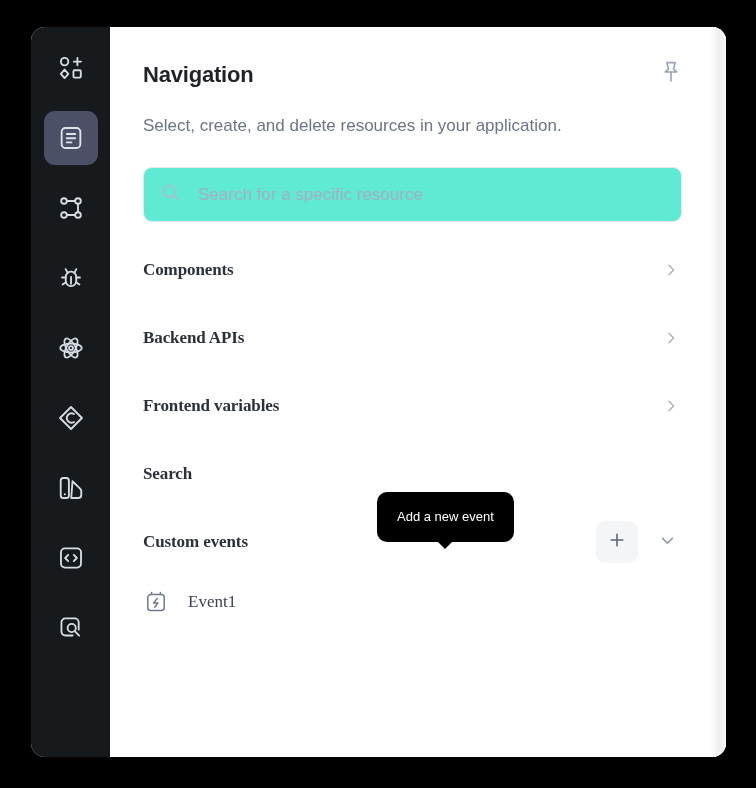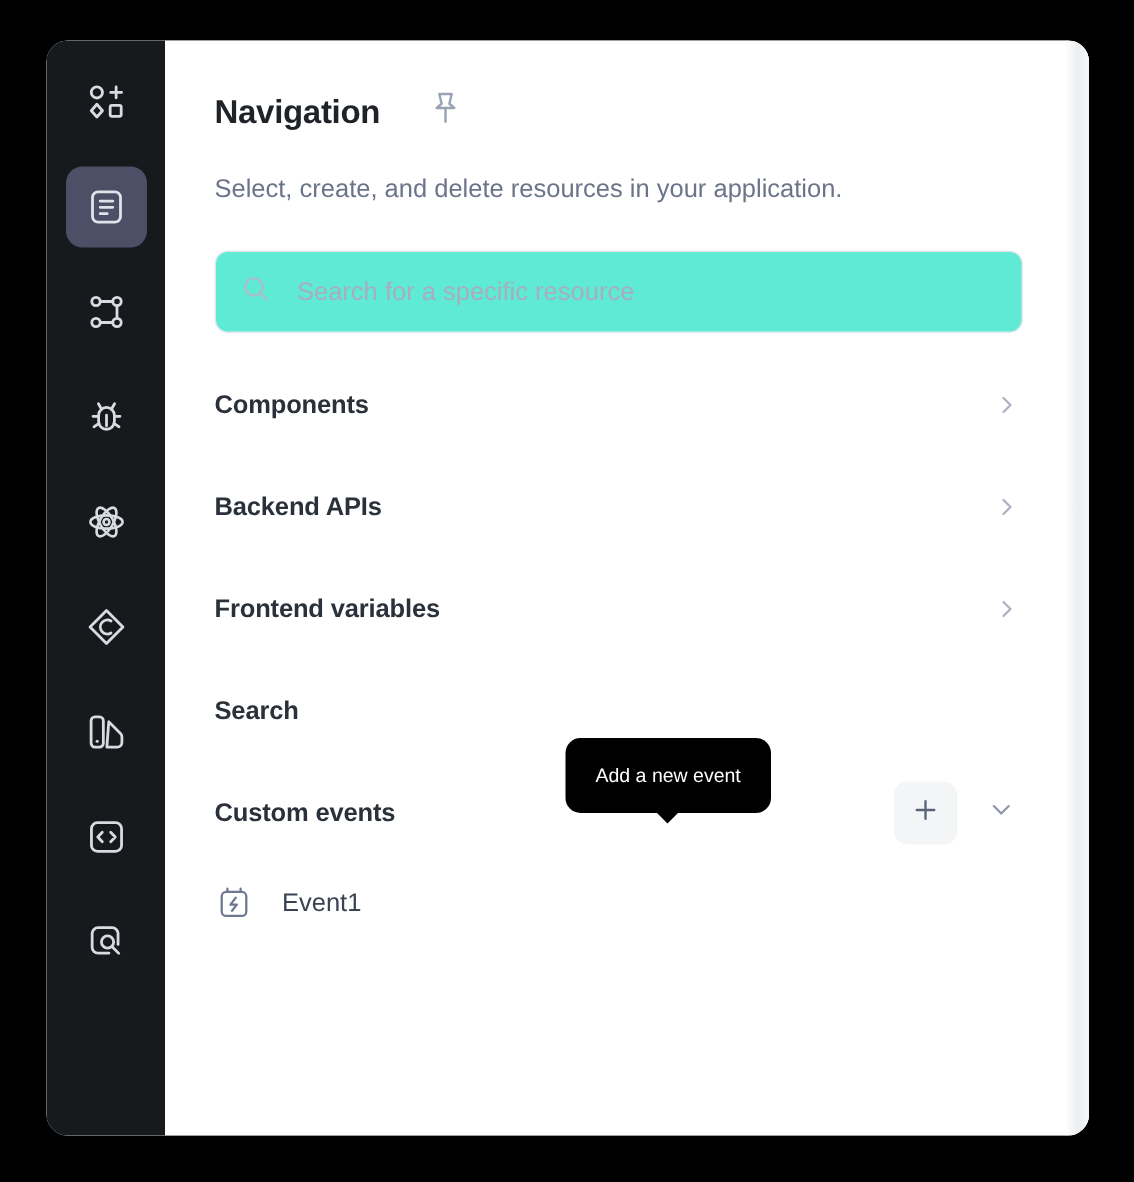--- a/index.html
+++ b/index.html
@@ -59,20 +59,21 @@
     position: relative;
     flex: 1 1 auto;
     background: #ffffff;
     padding: 34px 44px 0 33px;
     overflow: hidden;
   }
 
   .head-row {
     display: flex;
     align-items: flex-start;
+    justify-content: space-between;
     gap: 29px;
   }
   .title {
     font-size: 22px;
     font-weight: bold;
     color: #1f2328;
     letter-spacing: -0.2px;
     line-height: 28px;
   }
   .pin-btn {
@@ -110,21 +111,21 @@
     flex: 1 1 auto;
     margin-left: 17px;
     font-size: 17px;
     font-family: "Liberation Sans", sans-serif;
     color: #3b4353;
     background: transparent;
   }
   .search input::placeholder { color: #a8aec0; }
 
   
-  .rows { margin-top: 14px; }
+  .rows { margin-top: 14px; font-family: Liberation Serif, serif; }
   .row {
     height: 68px;
     display: flex;
     align-items: center;
     justify-content: space-between;
     cursor: pointer;
   }
   .row-label {
     font-size: 17px;
     font-weight: bold;

